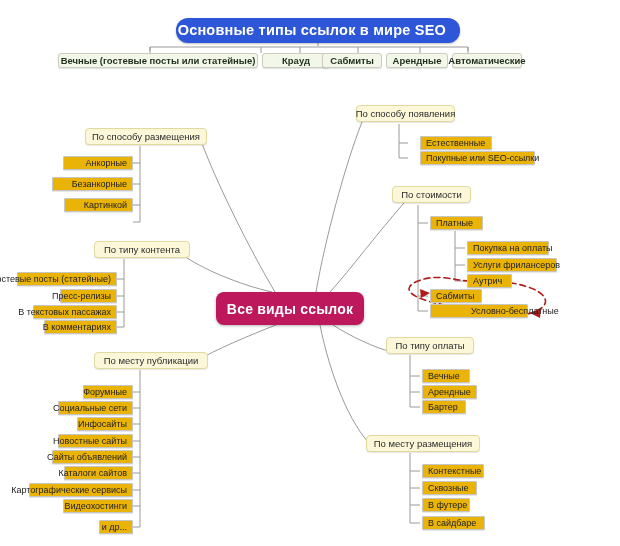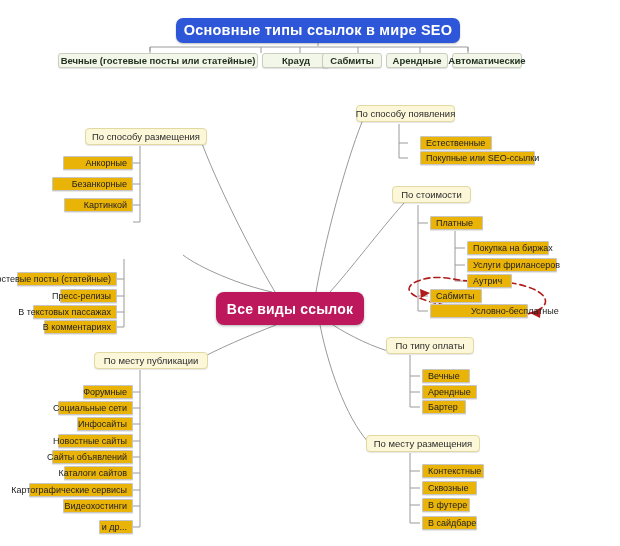--- a/index.html
+++ b/index.html
@@ -22,25 +22,26 @@
     display:flex;
     align-items:center;
     justify-content:center;
   }
 
   .n-root{
     background:#2d56d8;
     color:#ffffff;
     font-weight:bold;
     font-size:14.5px;
-    border-radius:7px;
+    border-radius:12px;
     padding:8px 14px;
     height:25px;
     box-shadow:0 1px 2px rgba(0,0,0,.25);
     letter-spacing:.2px;
+    justify-content:flex-end;
   }
 
   .n-center{
     background:#be185d;
     color:#ffffff;
     font-weight:bold;
     font-size:14px;
     border-radius:8px;
     height:33px;
     padding:0 18px;
@@ -175,20 +176,23 @@
   <div class="node n-leaf align-right" style="left:63px;top:156px;width:70px;">
     <span>Анкорные</span>
   </div>
   <div class="node n-leaf align-right" style="left:52px;top:177px;width:81px;">
     <span>Безанкорные</span>
   </div>
   <div class="node n-leaf align-right" style="left:64px;top:198px;width:69px;">
     <span>Картинкой</span>
   </div>
 
+  <div class="node n-yellow" style="left:94px;top:241px;width:96px;">
+    <span>По типу контента</span>
+  </div>
   <div class="node n-leaf align-right" style="left:17px;top:272px;width:100px;">
     <span>Гостевые посты (статейные)</span>
   </div>
   <div class="node n-leaf align-right" style="left:60px;top:289px;width:57px;">
     <span>Пресс-релизы</span>
   </div>
   <div class="node n-leaf align-right" style="left:33px;top:305px;width:84px;">
     <span>В текстовых пассажах</span>
   </div>
   <div class="node n-leaf align-right" style="left:44px;top:320px;width:73px;">
@@ -236,21 +240,21 @@
     <span>Покупные или SEO-ссылки</span>
   </div>
 
   <div class="node n-yellow" style="left:392px;top:186px;width:79px;">
     <span>По стоимости</span>
   </div>
   <div class="node n-leaf align-left" style="left:430px;top:216px;width:53px;">
     <span>Платные</span>
   </div>
   <div class="node n-leaf align-left" style="left:467px;top:241px;width:82px;">
-    <span>Покупка на биржах</span>
+    <span>Покупка на оплаты</span>
   </div>
   <div class="node n-leaf align-left" style="left:467px;top:258px;width:90px;">
     <span>Услуги фрилансеров</span>
   </div>
   <div class="node n-leaf align-left" style="left:467px;top:274px;width:45px;">
     <span>Аутрич</span>
   </div>
   <div class="node n-leaf align-left" style="left:430px;top:289px;width:52px;">
     <span>Сабмиты</span>
   </div>
@@ -276,17 +280,17 @@
   </div>
   <div class="node n-leaf align-left" style="left:422px;top:464px;width:62px;">
     <span>Контекстные</span>
   </div>
   <div class="node n-leaf align-left" style="left:422px;top:481px;width:55px;">
     <span>Сквозные</span>
   </div>
   <div class="node n-leaf align-left" style="left:422px;top:498px;width:48px;">
     <span>В футере</span>
   </div>
-  <div class="node n-leaf align-left" style="left:422px;top:516px;width:55px;">
+  <div class="node n-leaf align-left" style="left:422px;top:516px;width:63px;">
     <span>В сайдбаре</span>
   </div>
 
 </div>
 
 </body></html>

